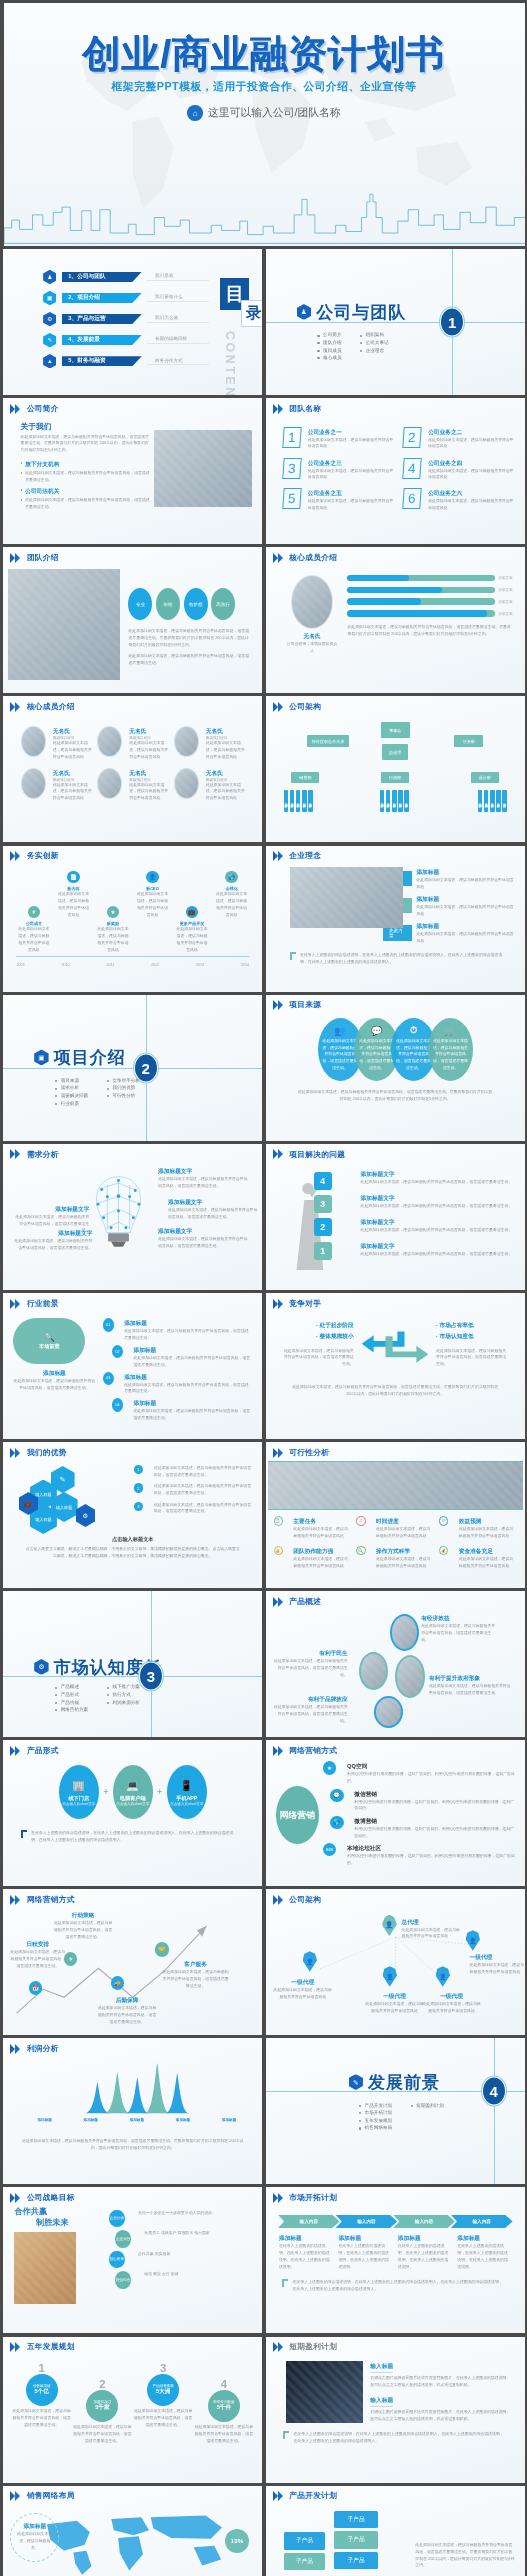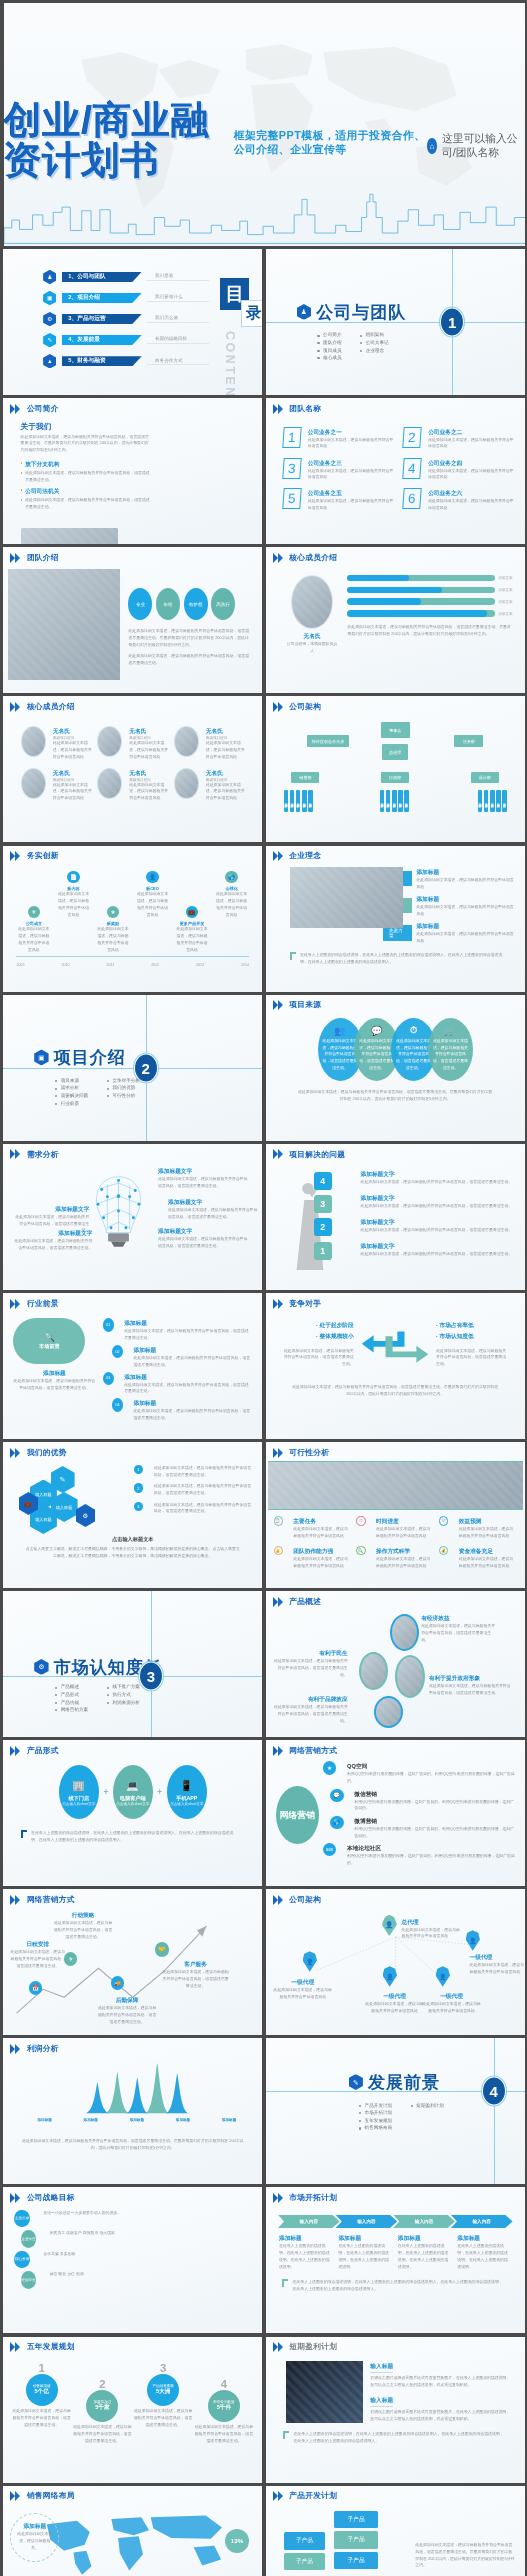--- a/index.html
+++ b/index.html
@@ -1,20 +1,20 @@
 <!DOCTYPE html>
 <html style="font-size:8.2px"><head>
 <meta charset="utf-8">
 <style>
   *{box-sizing:border-box;margin:0;padding:0}
   html,body{background:#4a4a4a;font-family:"Liberation Sans","DejaVu Sans",sans-serif;}
   .page{width:528px;margin:0 auto;background:#4a4a4a;padding:3.1px 0 0 0;}
   .cover{width:521px;height:243px;margin:0 auto 3.1px;background:linear-gradient(180deg,#fafcfe 0%,#f4f8fb 60%,#eef4f8 100%);position:relative;overflow:hidden;}
   .worldmap{position:absolute;inset:0;opacity:.5;}
-  .cover-inner{position:relative;z-index:3;display:flex;flex-direction:row;align-items:center;justify-content:flex-start;padding-top:32px;height:100%;}
+  .cover-inner{position:relative;z-index:3;display:flex;flex-direction:column;align-items:center;justify-content:flex-start;padding-top:32px;height:100%;}
   .cover-title{font-size:38px;font-weight:bold;letter-spacing:1px;color:#1565c0;text-shadow:1.5px 1.5px 0 #b9d4ea, -0.5px -0.5px 0 #0d47a1;line-height:1.05;}
   .cover-sub{font-size:10.8px;color:#2196d9;font-weight:bold;margin-top:5.2px;letter-spacing:0.5px;}
   .cover-org{display:flex;align-items:center;gap:5.2px;margin-top:11.3px;}
   .home-badge{width:15.5px;height:15.5px;border-radius:50%;background:#1b6fc4;display:flex;align-items:center;justify-content:center;color:#fff;font-size:8.2px;}
   .cover-org-text{font-size:10.8px;color:#5c5c5c;}
   .skyline{position:absolute;left:0;right:0;bottom:0;height:57px;z-index:2;}
   .grid{display:grid;grid-template-columns:1fr 1fr;gap:3.1px;padding:0 3.1px;}
   .slide{width:100%;height:146px;background:linear-gradient(165deg,#fbfdfe 0%,#f5f9fc 55%,#eef4f8 100%);position:relative;overflow:hidden;}
   .hdr{display:flex;align-items:center;gap:4.6px;padding:5.7px 0 0 7.2px;}
   .chev{width:12px;height:10.3px;position:relative;flex:none;}
@@ -41,21 +41,21 @@
   .sec .vline{position:absolute;top:0;bottom:0;left:72%;width:0.5px;background:#8fd0e8;}
   .sec-c{position:absolute;left:12%;top:43%;display:flex;align-items:center;gap:5.2px;transform:translateY(-50%);}
   .sec-hex{width:14.4px;height:16px;background:#1565c0;clip-path:polygon(50% 0,100% 25%,100% 75%,50% 100%,0 75%,0 25%);display:flex;align-items:center;justify-content:center;color:#fff;font-size:6.7px;}
   .sec-t{font-size:17px;font-weight:bold;color:#11579f;letter-spacing:1px;}
   .sec-num{position:absolute;left:72%;top:50%;transform:translate(-50%,-50%);width:24px;height:29px;border-radius:50%;background:#11579f;border:1.5px solid #fff;outline:1px solid #8fd0e8;color:#fff;font-size:15px;font-weight:bold;display:flex;align-items:center;justify-content:center;}
   .sec-list{position:absolute;left:20%;top:57%;display:flex;gap:18.5px;}
   .sec-list ul{list-style:none}
   .sec-list li{font-size:4.6px;color:#6f7174;margin-bottom:2.6px;position:relative;padding-left:5.7px;}
   .sec-list li:before{content:"";position:absolute;left:0;top:2.1px;width:2.1px;height:2.1px;border-radius:50%;background:#8b8f93;}
   
-  .body{padding:2.1px 10.3px 0 17.5px;flex-direction:column;}
+  .body{padding:2.1px 10.3px 0 17.5px;}
   .bt{font-size:7.7px;font-weight:bold;color:#1565c0;margin-bottom:2.1px;}
   .sbt{font-size:5.7px;font-weight:bold;color:#1a8fd0;}
   .p{font-size:3.9px;color:#8d9196;line-height:1.75;}
   .p.c{text-align:center}
   .row{display:flex;gap:7.2px}
   .ph{background:linear-gradient(135deg,#c3ced6,#96a6b2);position:relative;overflow:hidden;}
   .ph:after{content:"";position:absolute;inset:0;background:repeating-linear-gradient(45deg,rgba(255,255,255,.07) 0 3.6px,transparent 3.6px 7.2px);}
   .ell{border-radius:50%;display:flex;flex-direction:column;align-items:center;justify-content:center;color:#fff;text-align:center;}
   .cb{background:#1fa7e4}.cg{background:#63b6ad}
   .numbox{width:17.5px;height:20.6px;border:1.5px solid #29a8e0;color:#29a8e0;font-size:13.4px;display:flex;align-items:center;justify-content:center;flex:none;transform:skewX(-4deg);}
@@ -863,20 +863,25 @@
         </div>
       </div>
     </div>
 
     <div class="slide">
       <div class="hdr">
           <span class="chev"></span>
           <span class="hdr-t">公司战略目标</span>
         </div>
       <div style="display:flex;gap:4.1px;padding:3.1px 9.3px 0 11.3px">
+        <div style="width:38%;position:relative">
+          <div style="font-size:8.2px;font-weight:bold;color:#2f80c4">合作共赢</div>
+          <div style="font-size:8.2px;font-weight:bold;color:#2f80c4;margin-left:21.6px">制胜未来</div>
+          <div class="ph" style="width:62px;height:72px;margin-top:3.1px;background:linear-gradient(135deg,#d9b384,#b8895a)"></div>
+        </div>
         <div style="flex:1;padding-top:3.1px">
           <div class="row" style="margin-bottom:3.1px">
               <span class="ell cb" style="width:15.5px;height:17.5px;font-size:3.6px;line-height:1.2;flex:none">企业使命</span>
               <span class="p" style="padding-left:6.2px">无论一小步还是一大步都要带动人类的进步。</span>
             </div>
           <div class="row" style="margin-bottom:3.1px;margin-left:6.2px">
               <span class="ell cg" style="width:15.5px;height:17.5px;font-size:3.6px;line-height:1.2;flex:none">企业宗旨</span>
               <span class="p" style="padding-left:6.2px">发展员工 成就客户 回报股东 强大国家</span>
             </div>
           <div class="row" style="margin-bottom:3.1px">

